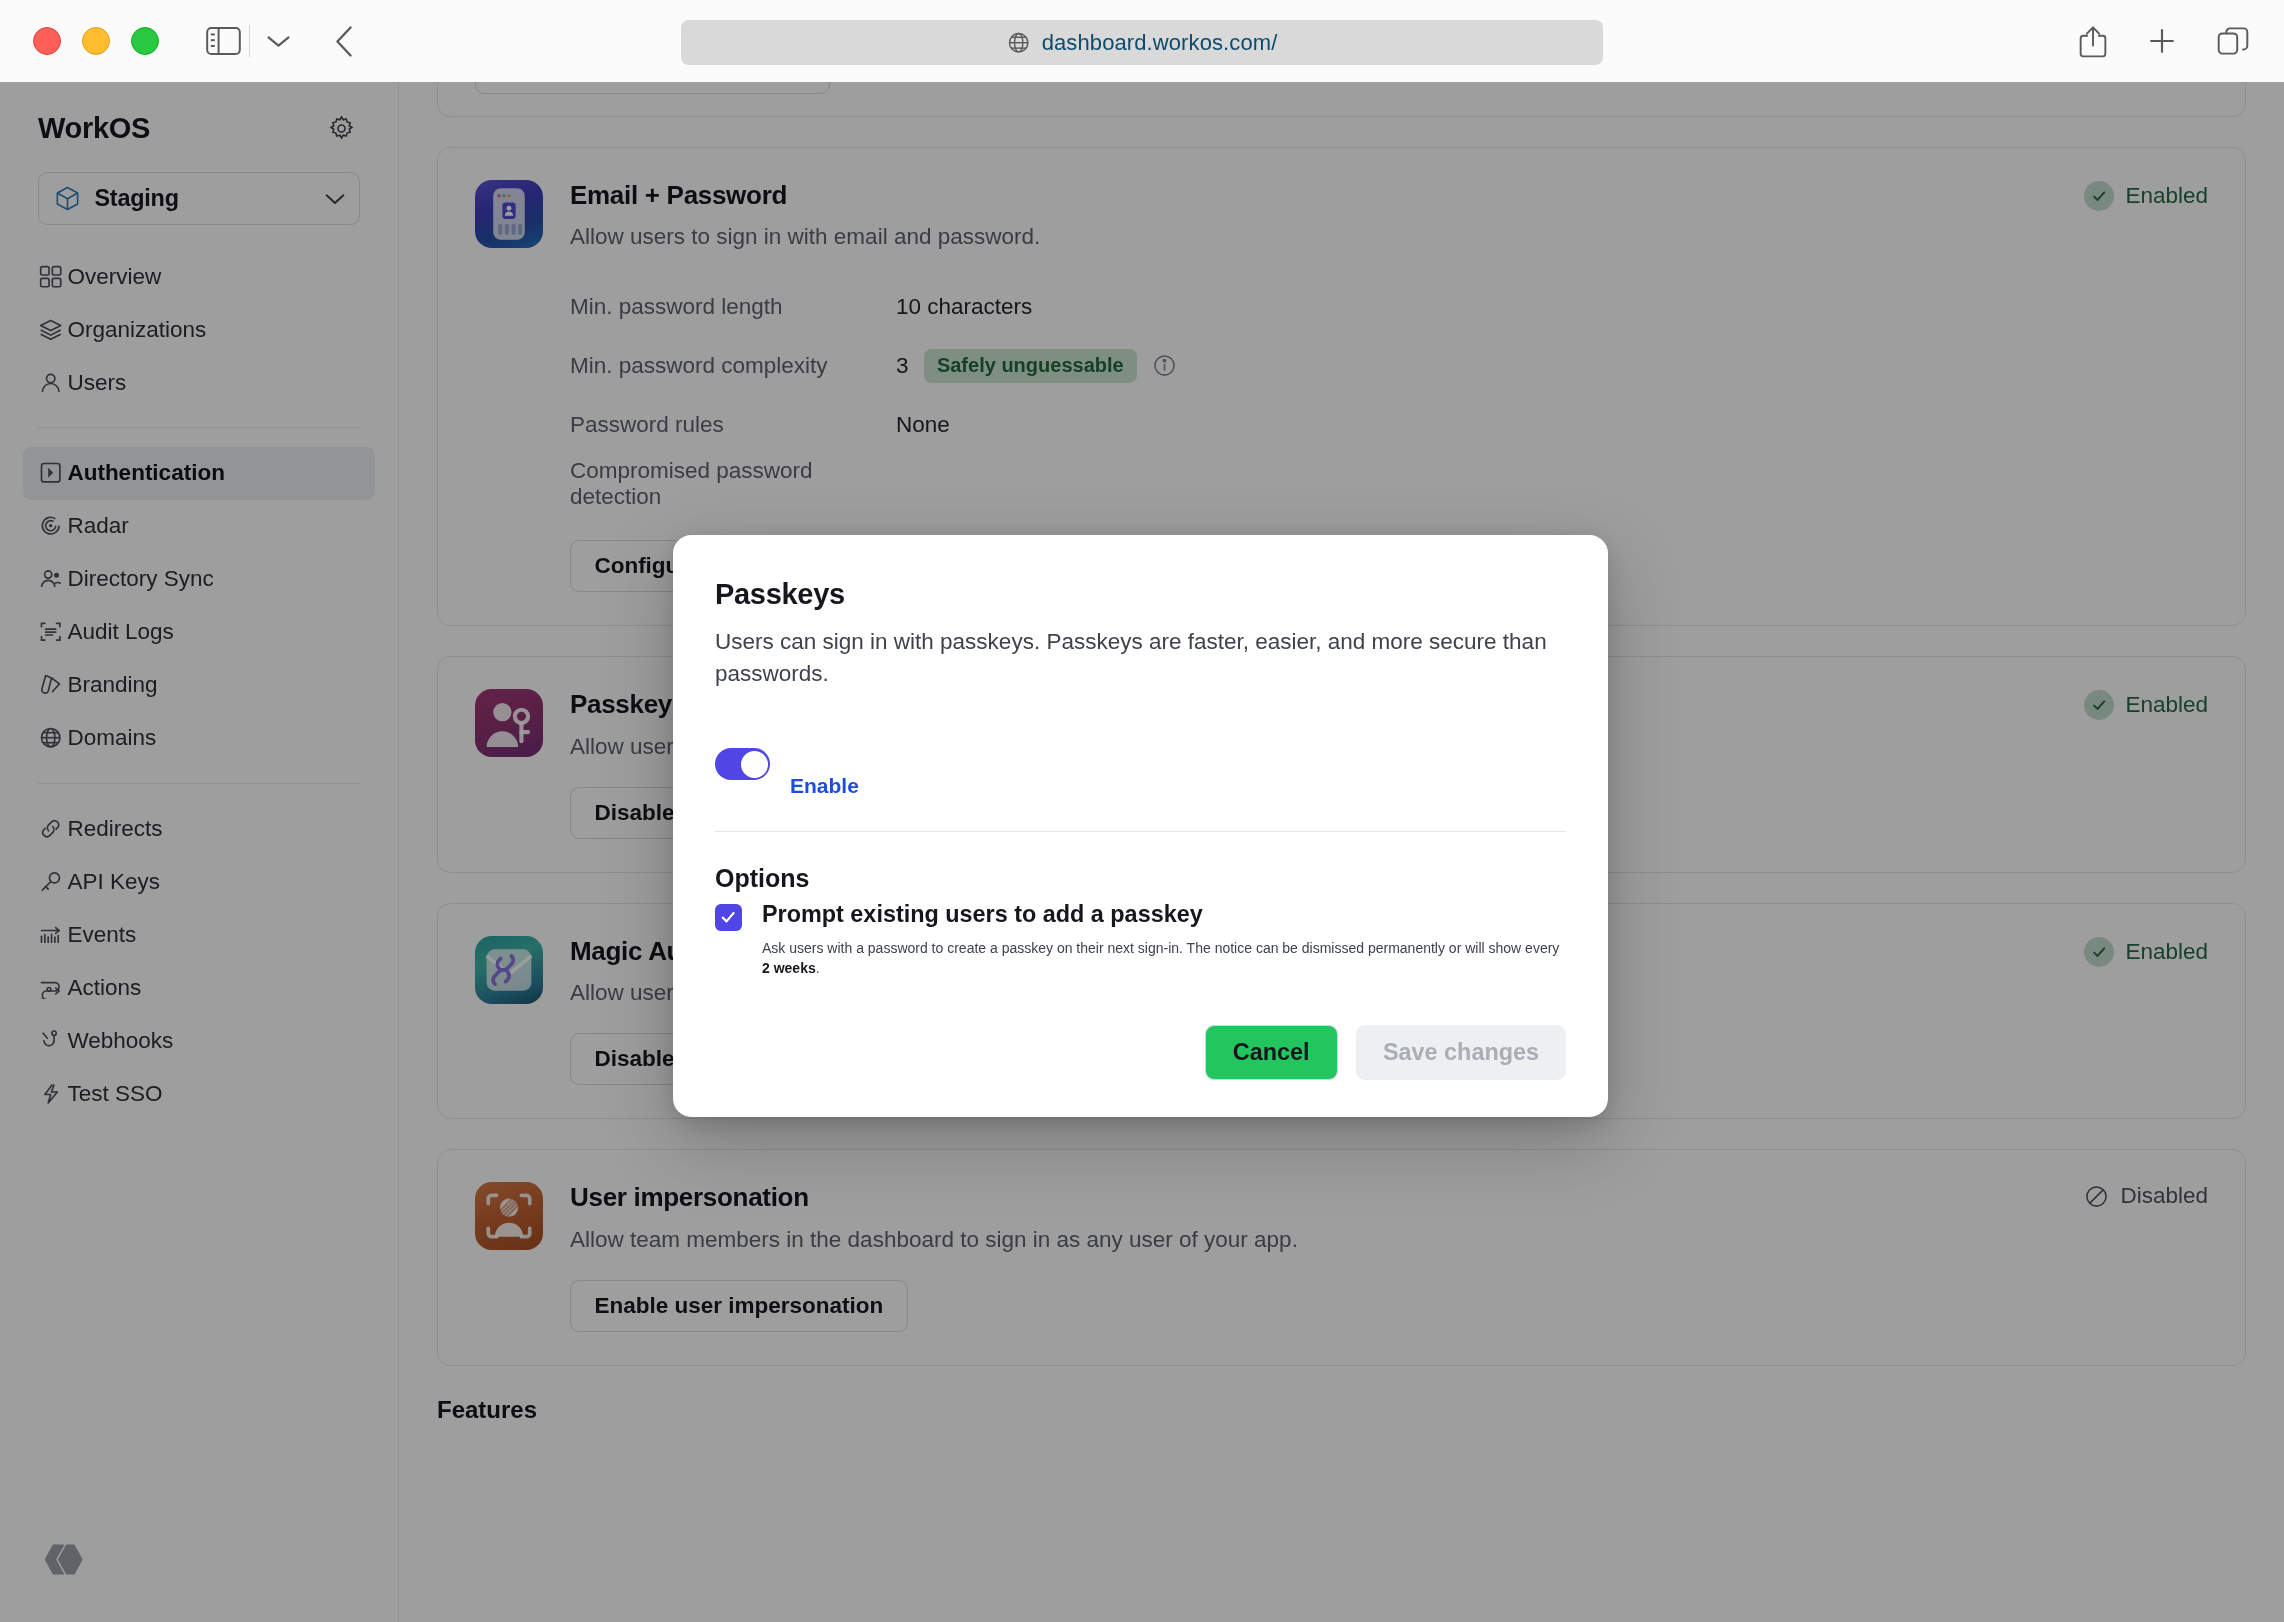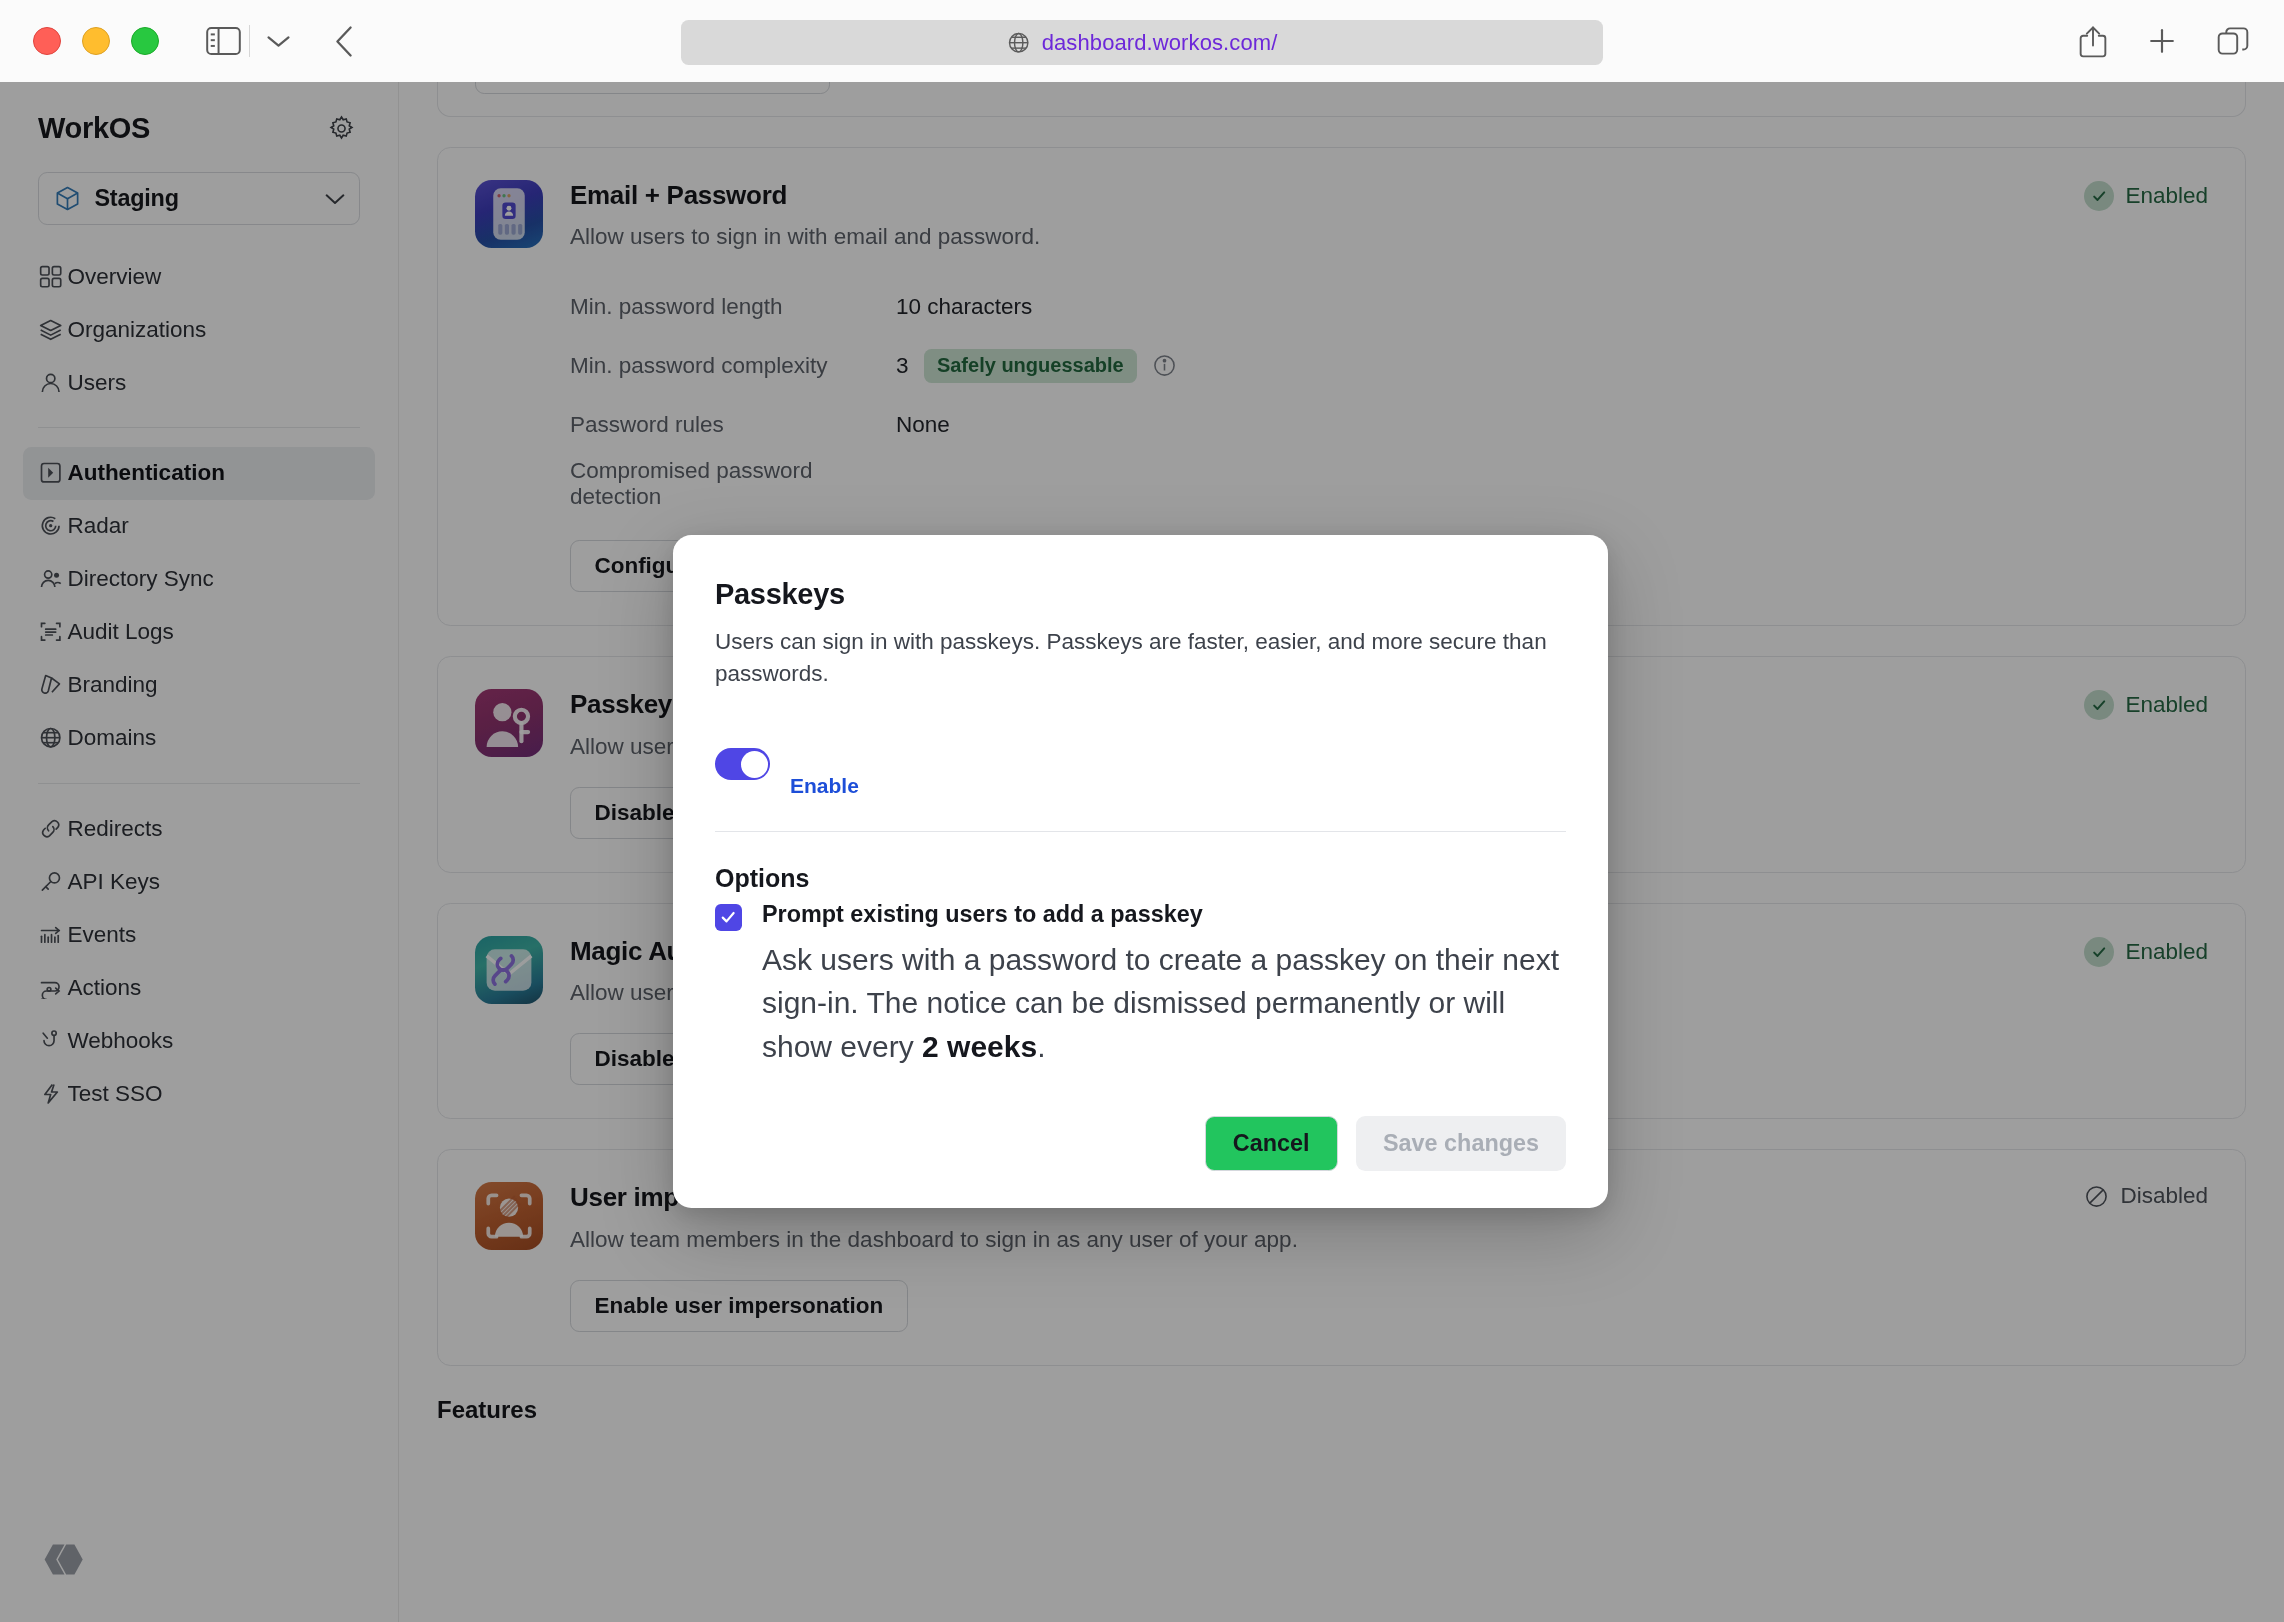--- a/index.html
+++ b/index.html
@@ -43,21 +43,21 @@
 
   .urlbar {
     position: absolute; left: 50%; transform: translateX(-50%);
     top: 20px;
     width: 922px; height: 45px;
     background: #d9d9d9; border-radius: 7.5px;
     display: flex; align-items: center; justify-content: center;
     gap: 11.7px;
   }
   .urlbar .url-text {
-    font-size: 22px; color: #6d28d9; letter-spacing: 0.1px;
+    font-size: 22px; color: #0c4a6e; letter-spacing: 0.1px;
   }
 
   .right-icons {
     position: absolute; right: 35px; top: 0; height: 82px;
     display: flex; align-items: center; gap: 40px;
     color: #5a5a5a;
   }
 
   
   .page {
@@ -236,21 +236,21 @@
   .opts-head { font-size: 25px; font-weight: 700; color: #15171d; margin-top: 32px; }
 
   .check-row { display: flex; gap: 20px; margin-top: 8px; }
   .checkbox {
     width: 27px; height: 27px; border-radius: 5.8px;
     background: #4f46e5; flex: 0 0 27px;
     display: flex; align-items: center; justify-content: center;
     margin-top: 3.3px;
   }
   .check-label { font-size: 23.4px; font-weight: 700; color: #15171d; }
-  .check-sub { font-size: 30px; color: #3d424b; margin-top: 10px; line-height: 1.46; max-width: 801px; }
+  .check-sub { font-size: 14px; color: #3d424b; margin-top: 10px; line-height: 1.46; max-width: 801px; }
   .check-sub b { font-weight: 700; color: #15171d; }
 
   .modal-actions {
     display: flex; justify-content: flex-end; gap: 18.4px; margin-top: 47px;
   }
   .btn-cancel {
     height: 55px; padding: 0 27px;
     border: 0.8px solid #d5d8dd; border-radius: 9.2px;
     background: #22c55e; font-size: 23.4px; font-weight: 700; color: #15171d;
     font-family: "Liberation Sans", sans-serif;

